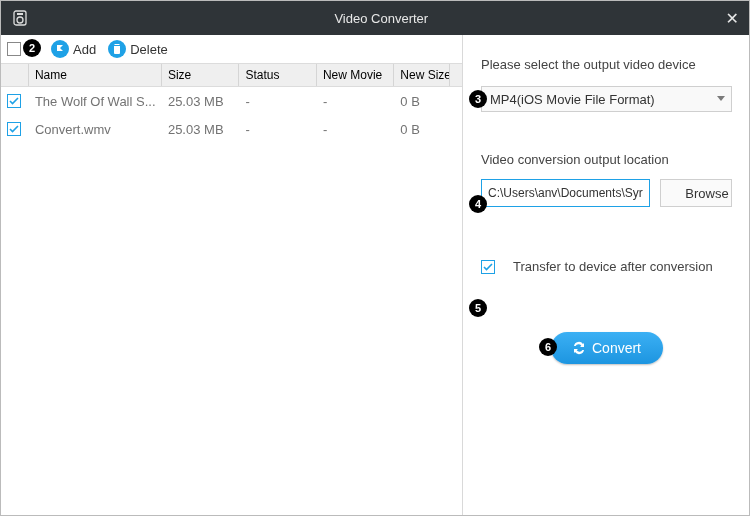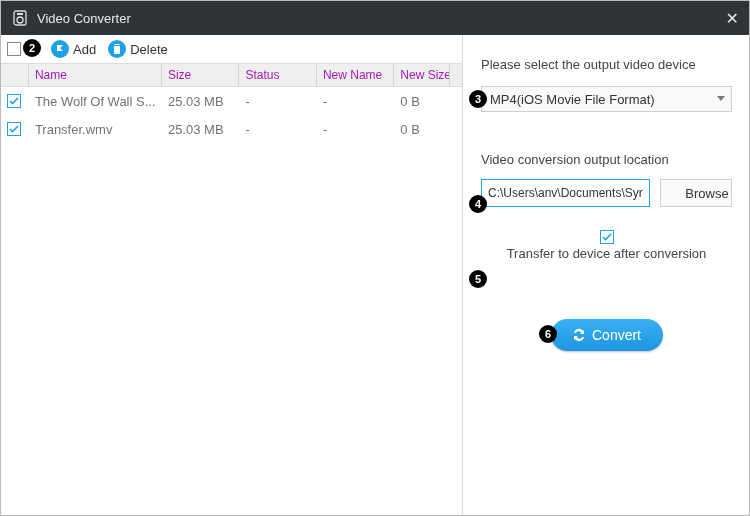--- a/index.html
+++ b/index.html
@@ -1,30 +1,30 @@
 <!DOCTYPE html>
 <html><head>
 <meta charset="utf-8">
 <style>
   * { box-sizing: border-box; margin: 0; padding: 0; font-family: -apple-system, "Segoe UI", Arial, sans-serif; }
   html, body { width: 750px; height: 516px; overflow: hidden; }
   .window { width: 750px; height: 516px; border: 1px solid #bbb; display: flex; flex-direction: column; background: #fff; }
   .titlebar { height: 34px; background: #2f3438; color: #e8e8e8; display: flex; align-items: center; padding: 0 10px; font-size: 13px; }
   .titlebar .app-icon { width: 18px; height: 18px; margin-right: 8px; display:flex; align-items:center; justify-content:center;}
-  .titlebar .title { flex: 1; }
+  .titlebar .title { flex: 1; text-align: center; }
   .titlebar .close { font-size: 16px; cursor: pointer; color:#e8e8e8; }
   .body { flex:1; display:flex; }
   .left { width: 462px; border-right: 1px solid #d9d9d9; display:flex; flex-direction:column; }
   .toolbar { height: 28px; display:flex; align-items:center; padding: 0 6px; gap: 12px; position:relative;}
   .tb-checkbox { width:14px; height:14px; border:1px solid #888; background:#fff; cursor:pointer; margin-right:2px;}
   .tb-btn { display:flex; align-items:center; gap:4px; font-size:13px; color:#333; cursor:pointer; }
   .tb-btn .ico { width:18px; height:18px; border-radius:50%; display:flex; align-items:center; justify-content:center;}
   .ico-add { background:#1ea1e6; }
   .ico-del { background:#1ea1e6; }
-  .thead { display:flex; background:#efefef; border-top:1px solid #dcdcdc; border-bottom:1px solid #dcdcdc; height:24px; font-size:12px; color:#a21caf; }
+  .thead { display:flex; background:#efefef; border-top:1px solid #dcdcdc; border-bottom:1px solid #dcdcdc; height:24px; font-size:12px; color:#000000; }
   .thead > div { border-right:1px solid #d5d5d5; padding:4px 6px; white-space:nowrap; overflow:hidden; }
   .col-chk { width:28px; }
   .col-name { width:134px; }
   .col-size { width:78px; }
   .col-status { width:78px; }
   .col-newname { width:78px; }
   .col-newsize { width:56px; }
   .col-rest { flex:1; border-right:none !important; }
   .rows { flex:1; font-size:13px; color:#737373; }
   .row { display:flex; height:28px; align-items:center; }
@@ -32,21 +32,21 @@
   .row .chk { width:14px; height:14px; border:1px solid #1ea1e6; display:flex; align-items:center; justify-content:center; cursor:pointer;}
   .row .chk svg { display:block;}
   .right { flex:1; padding: 22px 20px 0 18px; font-size:13px; color:#444; position:relative;}
   .label { margin-bottom:14px; }
   .select { width:100%; height:26px; border:1px solid #cfcfcf; background:#f9f9f9; padding:0 24px 0 8px; font-size:13px; color:#333; position:relative; cursor:pointer; display:flex; align-items:center;}
   .select .arrow { position:absolute; right:6px; top:9px; width:0; height:0; border-left:4px solid transparent; border-right:4px solid transparent; border-top:5px solid #7a7a7a; }
   .section2 { margin-top: 40px; }
   .loc-row { display:flex; gap:10px; margin-top:12px; }
   .loc-input { flex:1; height:28px; border:1px solid #1ea1e6; padding:0 6px; font-size:12px; color:#333; }
   .browse { height:28px; width:72px; border:1px solid #cfcfcf; background:#fafafa; font-size:13px; color:#333; cursor:pointer;padding-left:22px;}
-  .transfer-row { margin-top:23px; display:flex; align-items:center; gap:2px;flex-direction:column;}
+  .transfer-row { margin-top:52px; display:flex; align-items:center; gap:18px;}
   .mini-chk { width:14px; height:14px; border:1px solid #1ea1e6; display:flex; align-items:center; justify-content:center; cursor:pointer;}
   .convert-wrap { margin-top:58px; display:flex; justify-content:center; }
   .convert { height:32px; width:112px; border-radius:16px; background:linear-gradient(#3bb0f4,#1d95e0); color:#fff; border:none; font-size:14px; display:flex; align-items:center; justify-content:center; gap:6px; cursor:pointer; box-shadow:0 1px 2px rgba(0,0,0,.25);}
   .annot { position:absolute; width:18px; height:18px; border-radius:50%; background:#000; color:#fff; font-size:11px; font-weight:bold; display:flex; align-items:center; justify-content:center; z-index:10; pointer-events:none;}
 </style>
 </head>
 <body>
 
 <div class="window">
 
@@ -84,21 +84,21 @@
           </span>
           <span>Delete</span>
         </div>
       </div>
 
       <div class="thead">
         <div class="col-chk"></div>
         <div class="col-name">Name</div>
         <div class="col-size">Size</div>
         <div class="col-status">Status</div>
-        <div class="col-newname">New Name</div>
+        <div class="col-newname">New Movie</div>
         <div class="col-newsize">New Size</div>
         <div class="col-rest"></div>
       </div>
 
       <div class="rows" id="rows">
           <div class="row">
             <div class="col-chk">
               <div class="chk">
                 <svg width="10" height="10" viewBox="0 0 10 10">
                   <path d="M1 5l2.5 2.5L9 2" stroke="#1ea1e6" stroke-width="1.6" fill="none"></path>
@@ -113,21 +113,21 @@
             <div class="col-rest"></div>
           </div>
           <div class="row">
             <div class="col-chk">
               <div class="chk">
                 <svg width="10" height="10" viewBox="0 0 10 10">
                   <path d="M1 5l2.5 2.5L9 2" stroke="#1ea1e6" stroke-width="1.6" fill="none"></path>
                 </svg>
               </div>
             </div>
-            <div class="col-name">Transfer.wmv</div>
+            <div class="col-name">Convert.wmv</div>
             <div class="col-size">25.03 MB</div>
             <div class="col-status">-</div>
             <div class="col-newname">-</div>
             <div class="col-newsize">0 B</div>
             <div class="col-rest"></div>
           </div>
         </div>
 
     </div>
 

